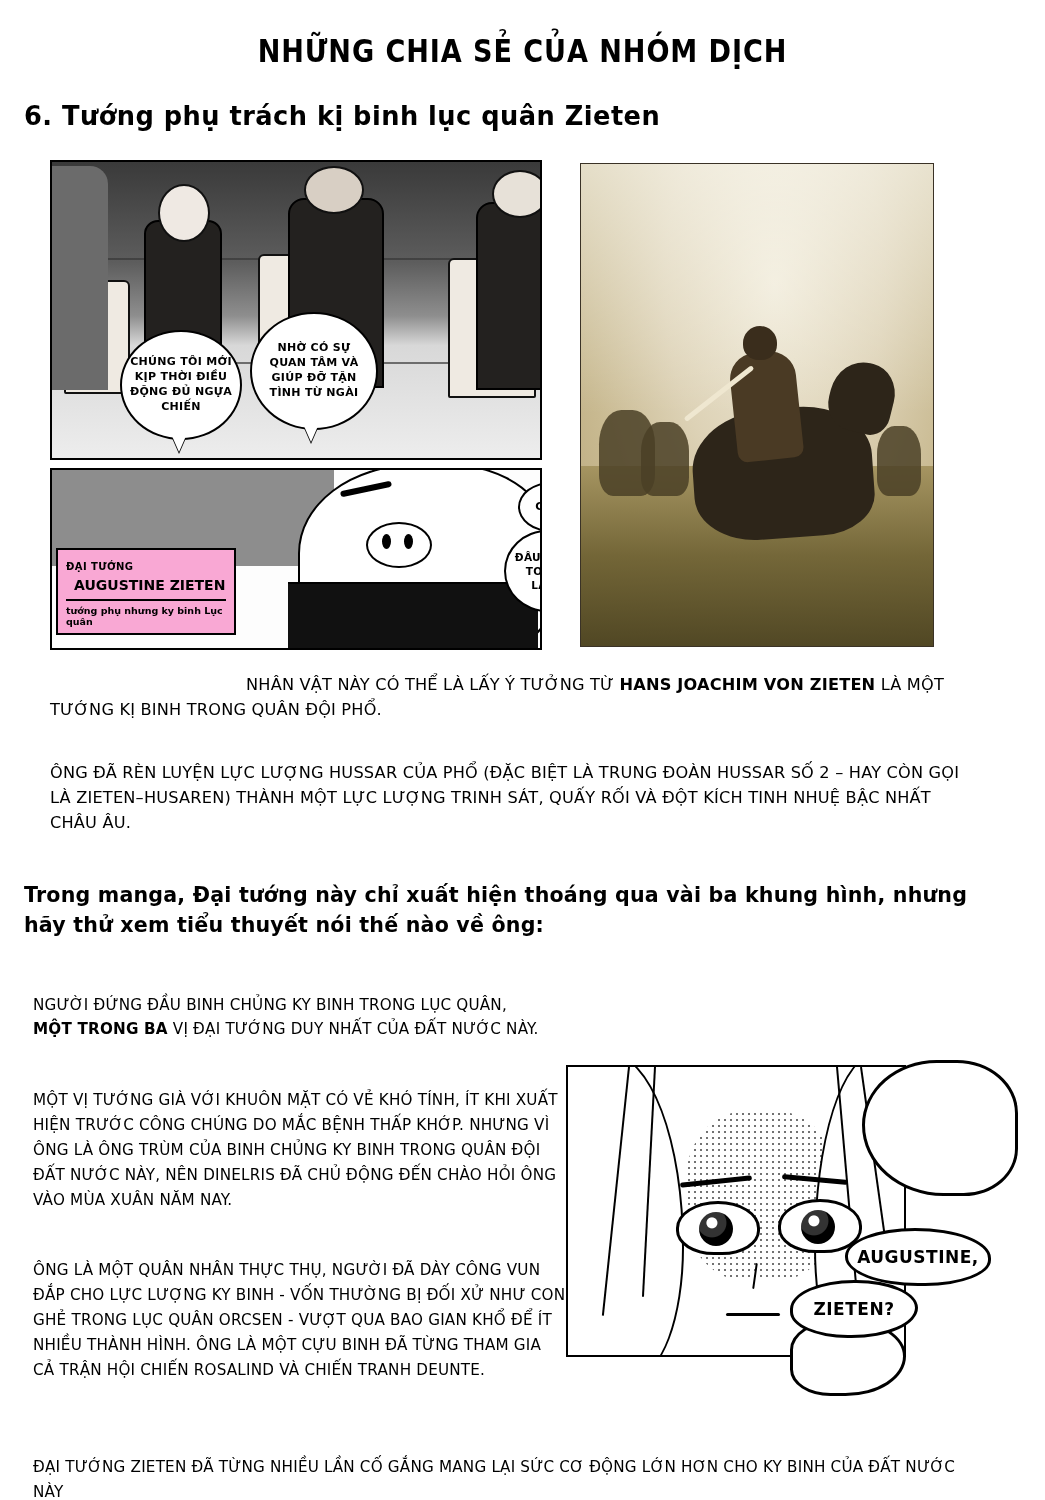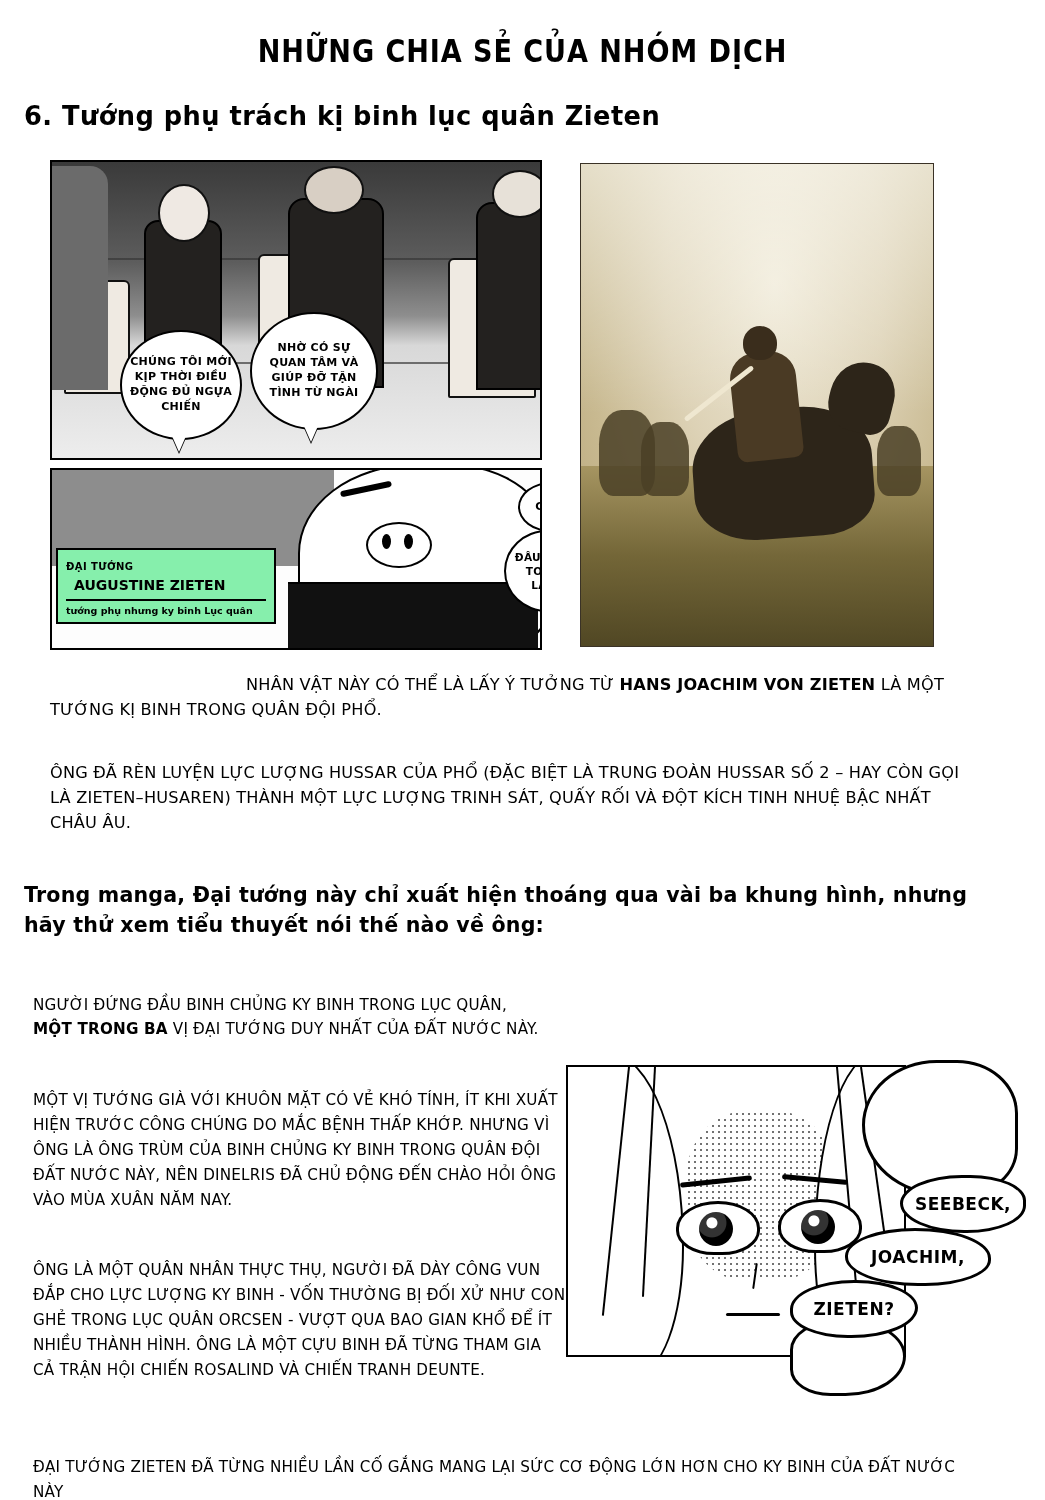--- a/index.html
+++ b/index.html
@@ -116,22 +116,22 @@
     filter: drop-shadow(0 2px 0 #000);
   }
 
   .nameplate-band {
     position:absolute; left:0; top:0; width:282px; height:96px; background:#8d8d8d;
   }
   .nameplate {
     position:absolute;
     left: 4px;
     top: 78px;
-    width: 220px;
-    background:#86efac;
+    width: 180px;
+    background:#f9a8d4;
     border:2px solid #000;
     padding:6px 8px;
     box-sizing:border-box;
   }
   .np-role { font-size:10px; font-weight:bold; letter-spacing:.4px; display:inline-block; vertical-align:middle;}
   .np-name { font-size:14px; font-weight:bold; line-height:1.05; display:inline-block; vertical-align:middle; margin-left:8px;}
   .np-sub { font-size:9.5px; font-weight:bold; border-top:2px solid #000; margin-top:5px; padding-top:4px;}
 
   
   .painting {
@@ -369,23 +369,20 @@
       <div class="pupil"></div>
     </div>
 
     <div class="nose" style="left:186px; top:196px;"></div>
     <div class="mouth" style="left:158px; top:246px;"></div>
   </div>
 
   <div class="cloud-tail"></div>
   <div class="cloud-tail2"></div>
 
-  <div class="speech-c sb1">
-    <span>SEEBECK,</span>
-  </div>
   <div class="speech-c sb2">
-    <span>JOACHIM,</span>
+    <span>AUGUSTINE,</span>
   </div>
   <div class="speech-c sb3">
     <span>ZIETEN?</span>
   </div>
 
 </div>
 
 </body></html>

